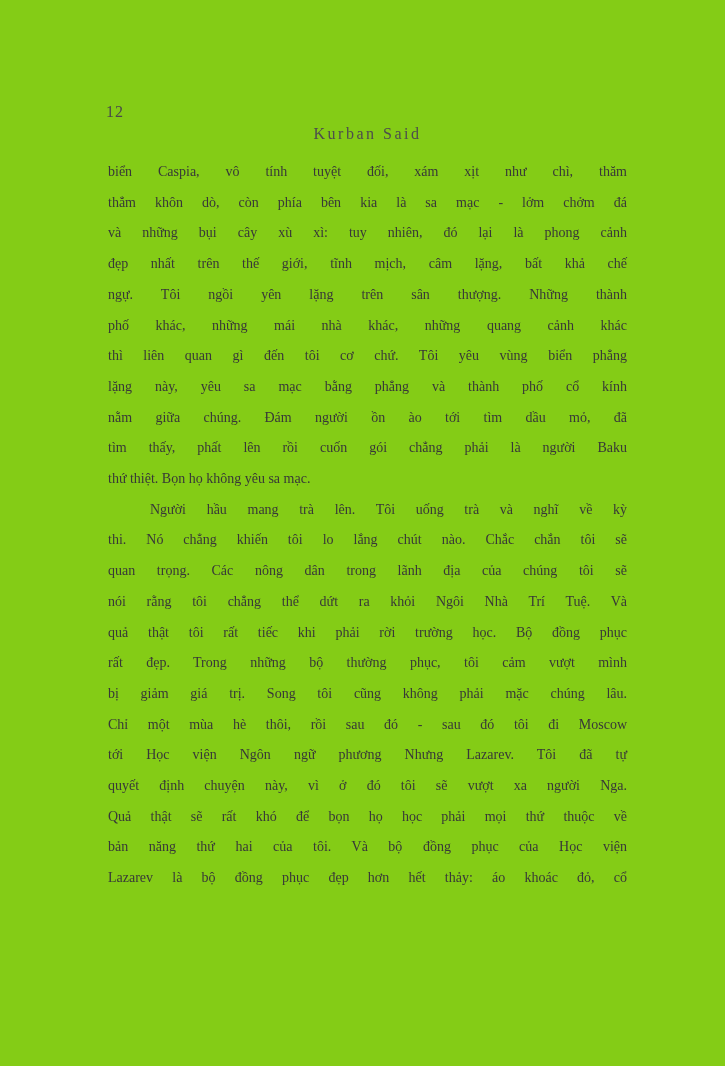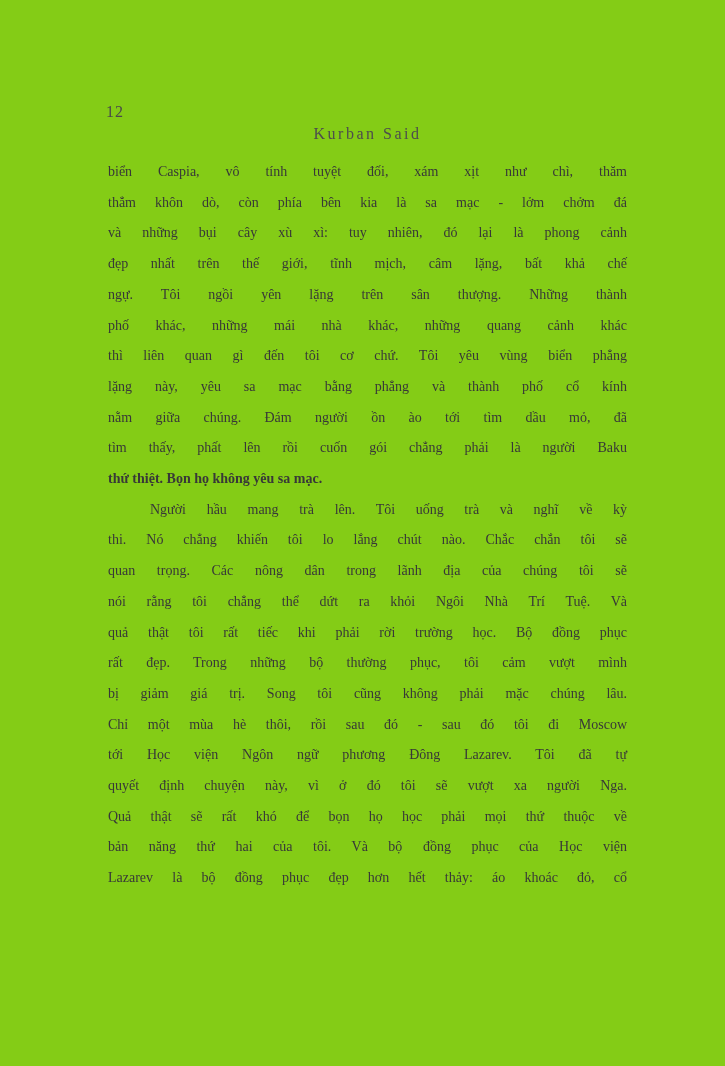--- a/index.html
+++ b/index.html
@@ -43,21 +43,20 @@
     color: #383838;
     font-size: 14px;
     line-height: 30.7px;
   }
   .para .line {
     text-align: justify;
     text-align-last: justify;
   }
   .para-1 .line:last-child {
     text-align-last: left;
-    font-weight: bold;
   }
   .para-2 .line:first-child {
     text-indent: 42px;
   }
 </style>
 </head>
 <body>
 
 <div class="page">
 
@@ -82,21 +81,21 @@
 
     <div class="para para-2">
       <div class="line">Người hầu mang trà lên. Tôi uống trà và nghĩ về kỳ</div>
       <div class="line">thi. Nó chẳng khiến tôi lo lắng chút nào. Chắc chắn tôi sẽ</div>
       <div class="line">quan trọng. Các nông dân trong lãnh địa của chúng tôi sẽ</div>
       <div class="line">nói rằng tôi chẳng thể dứt ra khỏi Ngôi Nhà Trí Tuệ. Và</div>
       <div class="line">quả thật tôi rất tiếc khi phải rời trường học. Bộ đồng phục</div>
       <div class="line">rất đẹp. Trong những bộ thường phục, tôi cảm vượt mình</div>
       <div class="line">bị giảm giá trị. Song tôi cũng không phải mặc chúng lâu.</div>
       <div class="line">Chỉ một mùa hè thôi, rồi sau đó - sau đó tôi đi Moscow</div>
-      <div class="line">tới Học viện Ngôn ngữ phương Đông Lazarev. Tôi đã tự</div>
+      <div class="line">tới Học viện Ngôn ngữ phương Nhưng Lazarev. Tôi đã tự</div>
       <div class="line">quyết định chuyện này, vì ở đó tôi sẽ vượt xa người Nga.</div>
       <div class="line">Quả thật sẽ rất khó để bọn họ học phải mọi thứ thuộc về</div>
       <div class="line">bản năng thứ hai của tôi. Và bộ đồng phục của Học viện</div>
       <div class="line">Lazarev là bộ đồng phục đẹp hơn hết thảy: áo khoác đỏ, cổ</div>
     </div>
 
   </div>
 </div>
 
 </body></html>

